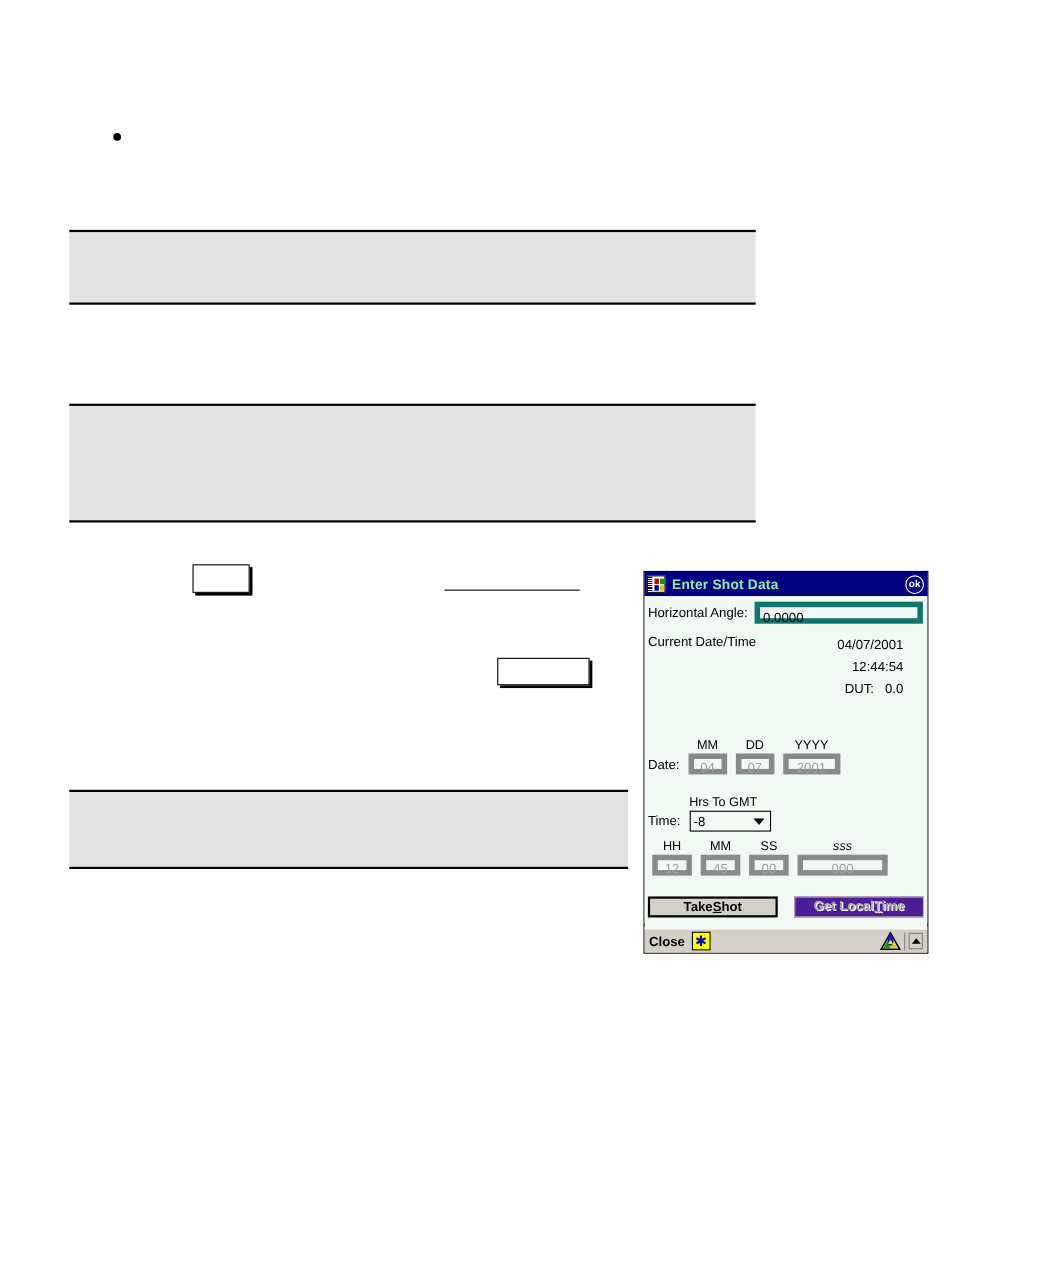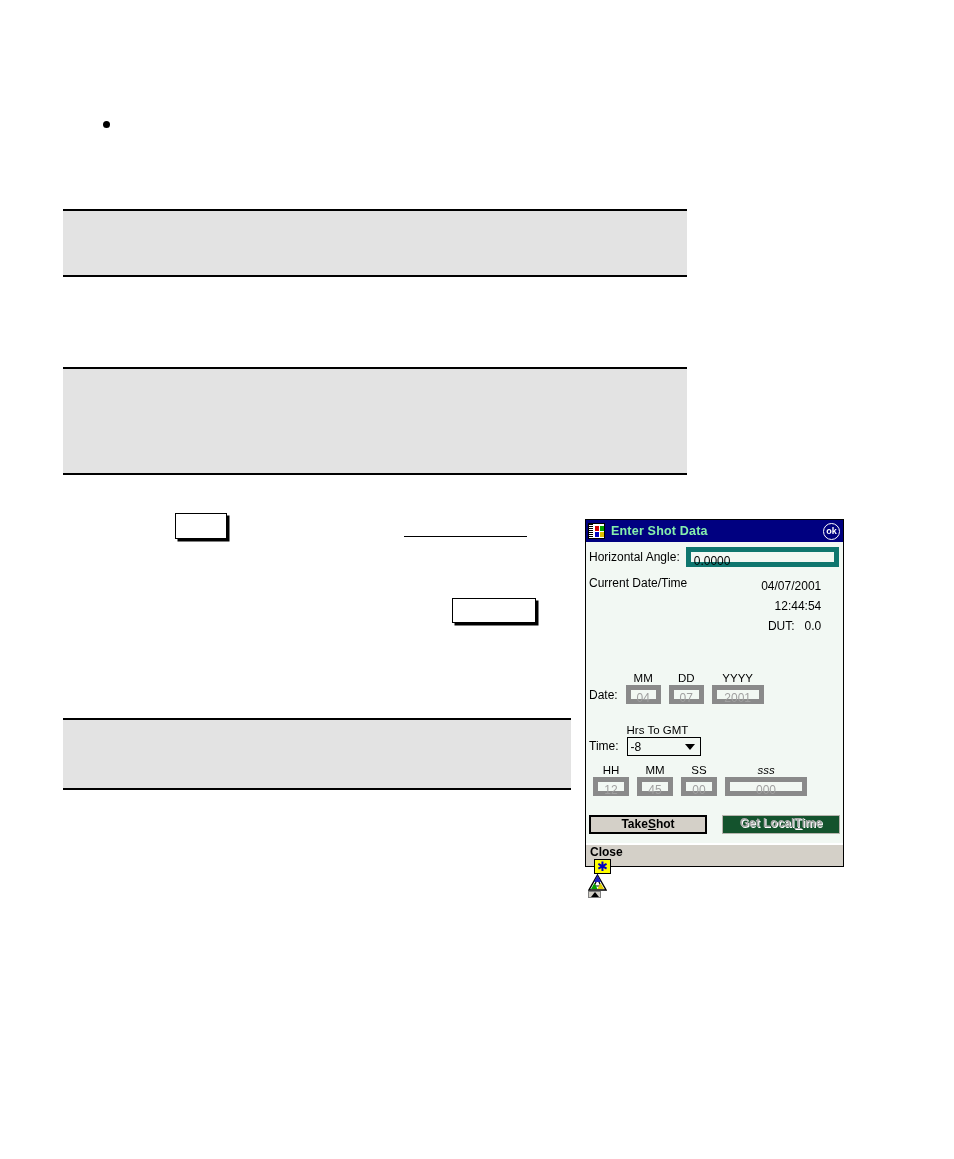--- a/index.html
+++ b/index.html
@@ -231,36 +231,36 @@
     color: #000000;
   }
   .btn.default {
     border: 2px solid #000000;
     background: #d4d0c8;
   }
   .btn.disabled {
     color: #a8a8a8;
     text-shadow: 1px 1px 0 #ffffff;
     border: 1px solid #b8b4ae;
-    background: #14532d;
+    background: #4c1d95;
   }
   .acc { text-decoration: underline; }
 
   .taskbar {
     position: absolute;
     left: 0;
     bottom: 0;
     width: 100%;
     height: 23px;
     background: #d4d0c8;
     border-top: 2px solid #ffffff;
     display: flex;
+    align-items: center;
     padding: 0 2px;
     box-sizing: border-box;
-    flex-direction: column;
   }
   .tb-close {
     font-size: 12px;
     font-weight: bold;
     margin-left: 2px;
   }
   .star-btn {
     width: 17px; height: 17px;
     background: #ffff00;
     border: 1px solid #000000;

